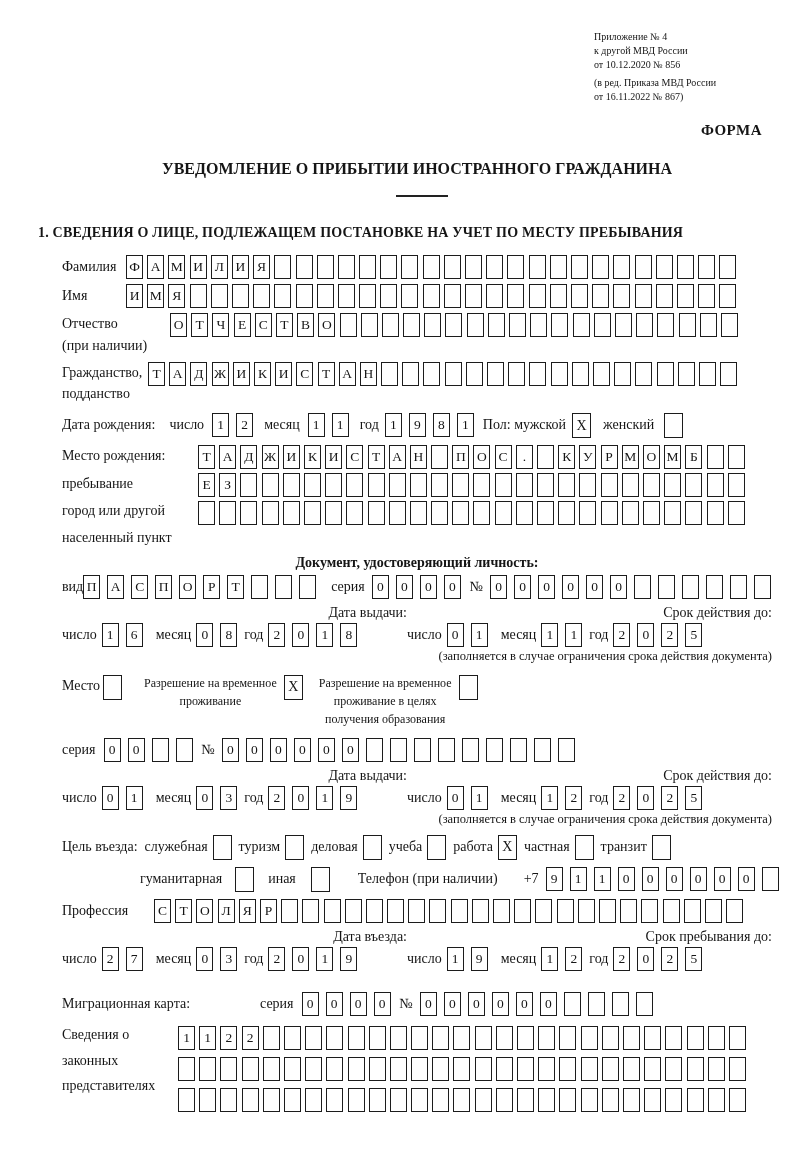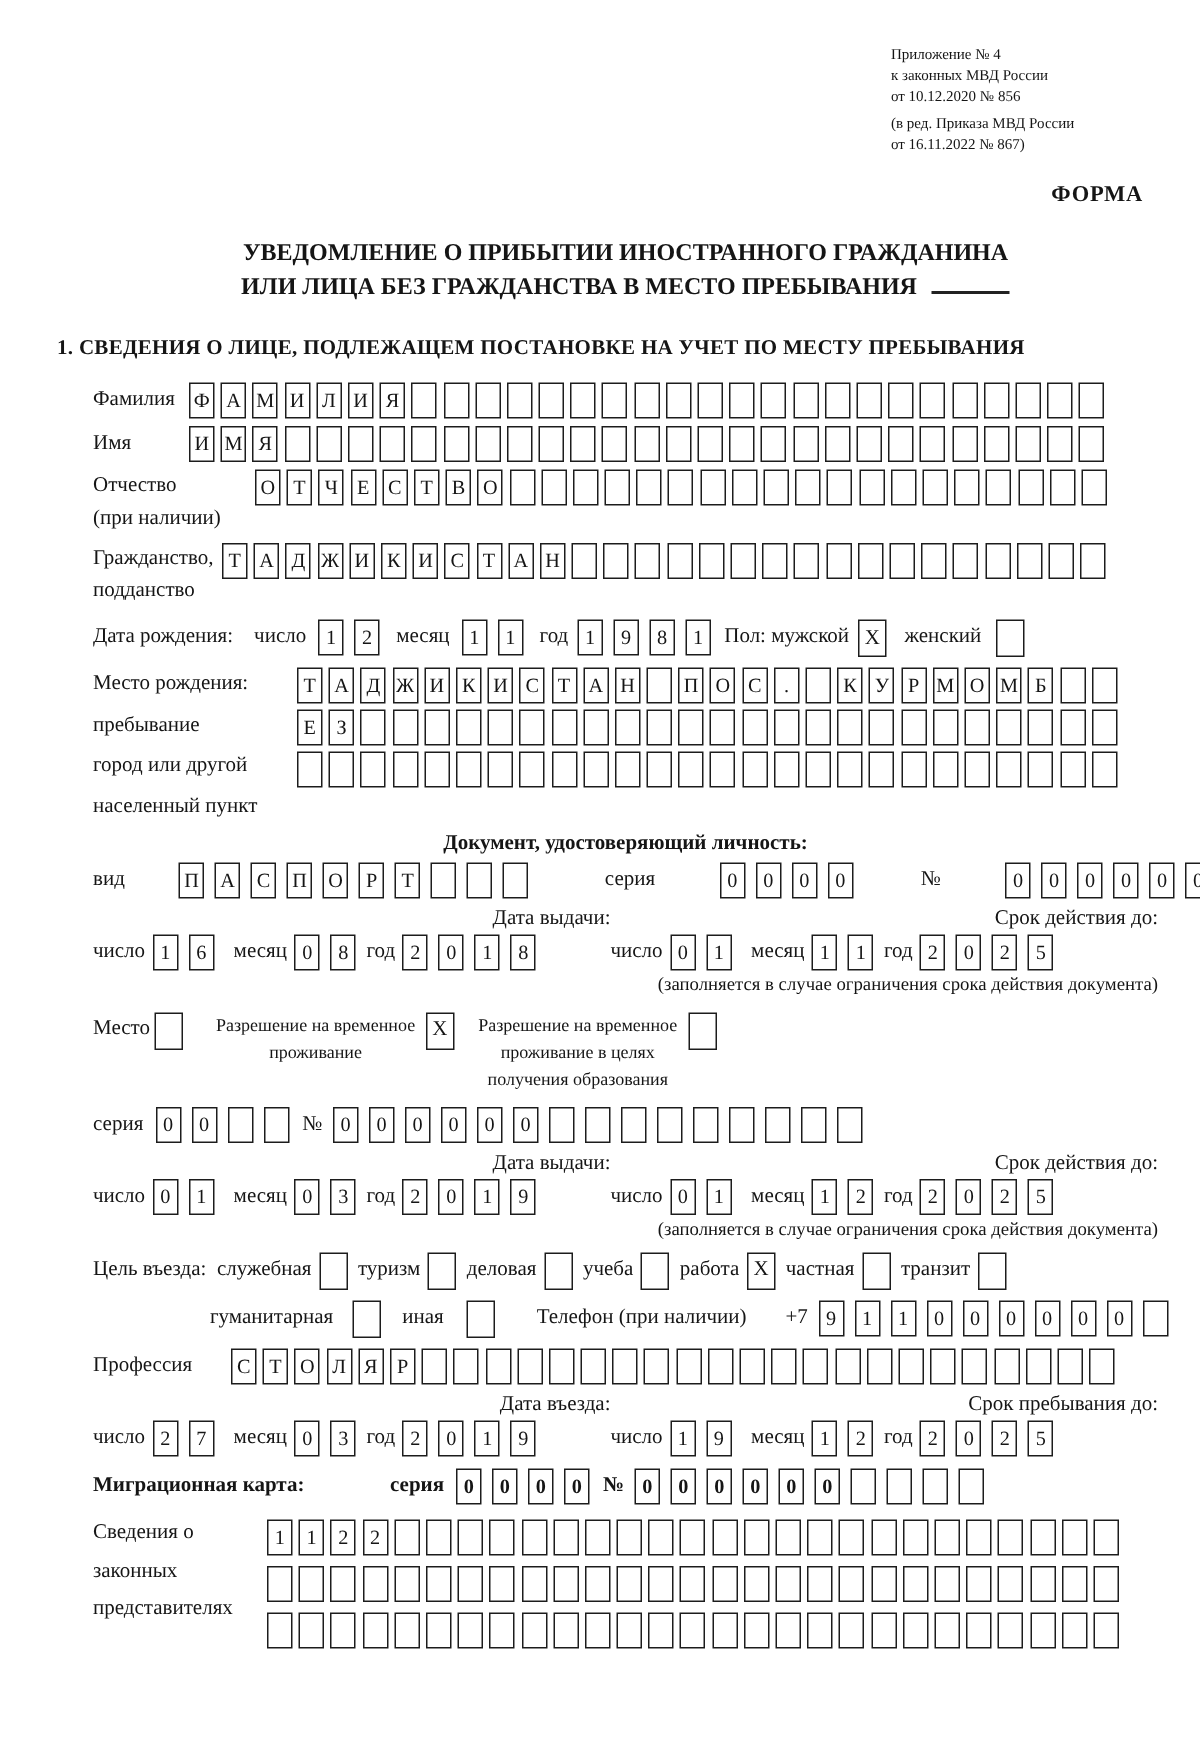--- a/index.html
+++ b/index.html
@@ -55,33 +55,33 @@
   .p-item{display:flex;align-items:flex-start;margin-left:7px;}
   .p-item .lbl{margin-right:5px;}
 </style>
 </head>
 <body>
 
 <div class="page">
 
   <div class="hdr-right">
     <div>Приложение № 4</div>
-    <div>к законных МВД России</div>
+    <div>к другой МВД России</div>
     <div>от 10.12.2020 № 856</div>
     <div class="hdr-rev">
       <div>(в ред. Приказа МВД России</div>
       <div>от 16.11.2022 № 867)</div>
     </div>
   </div>
 
   <div class="form-label">ФОРМА</div>
 
   <div class="title">
     <div>УВЕДОМЛЕНИЕ О ПРИБЫТИИ ИНОСТРАННОГО ГРАЖДАНИНА</div>
-    <div><span>ИЛИ ЛИЦА БЕЗ ГРАЖДАНСТВА В МЕСТО ПРЕБЫВАНИЯ</span><span class="blank"></span></div>
+    <div><span class="blank"></span></div>
   </div>
 
   <div class="sec-title">1. СВЕДЕНИЯ О ЛИЦЕ, ПОДЛЕЖАЩЕМ ПОСТАНОВКЕ НА УЧЕТ ПО МЕСТУ ПРЕБЫВАНИЯ</div>
 
   <div class="row" style="margin-top:14px;">
     <div class="lbl lblcol" style="width:64px;">Фамилия</div>
     <div class="cells">
         <span class="cell">Ф</span>
         <span class="cell">А</span>
         <span class="cell">М</span>
@@ -337,21 +337,21 @@
           <span class="cell"></span>
           <span class="cell"></span>
           <span class="cell"></span>
           <span class="cell"></span>
         </div>
     </div>
   </div>
 
   <div class="center-bold">Документ, удостоверяющий личность:</div>
 
-  <div class="row" style="margin-top:4px;gap:36px;">
+  <div class="row" style="margin-top:4px;">
     <span class="lbl" style="width:46px;">вид</span>
     <span class="cells sp">
         <span class="cell">П</span>
         <span class="cell">А</span>
         <span class="cell">С</span>
         <span class="cell">П</span>
         <span class="cell">О</span>
         <span class="cell">Р</span>
         <span class="cell">Т</span>
         <span class="cell"></span>
@@ -662,21 +662,21 @@
         <span class="cells sp">
             <span class="cell">2</span>
             <span class="cell">0</span>
             <span class="cell">2</span>
             <span class="cell">5</span>
           </span>
       </div>
     </div>
   </div>
 
-  <div class="row" style="margin-top:8px;font-weight:bold;">
+  <div class="row" style="margin-top:21px;">
     <span class="lbl" style="width:158px;">Миграционная карта:</span>
     <span class="lbl" style="margin:0 8px 0 40px;">серия</span>
     <span class="cells sp">
         <span class="cell">0</span>
         <span class="cell">0</span>
         <span class="cell">0</span>
         <span class="cell">0</span>
       </span>
     <span class="lbl" style="margin:0 7px 0 2px;">№</span>
     <span class="cells sp">

